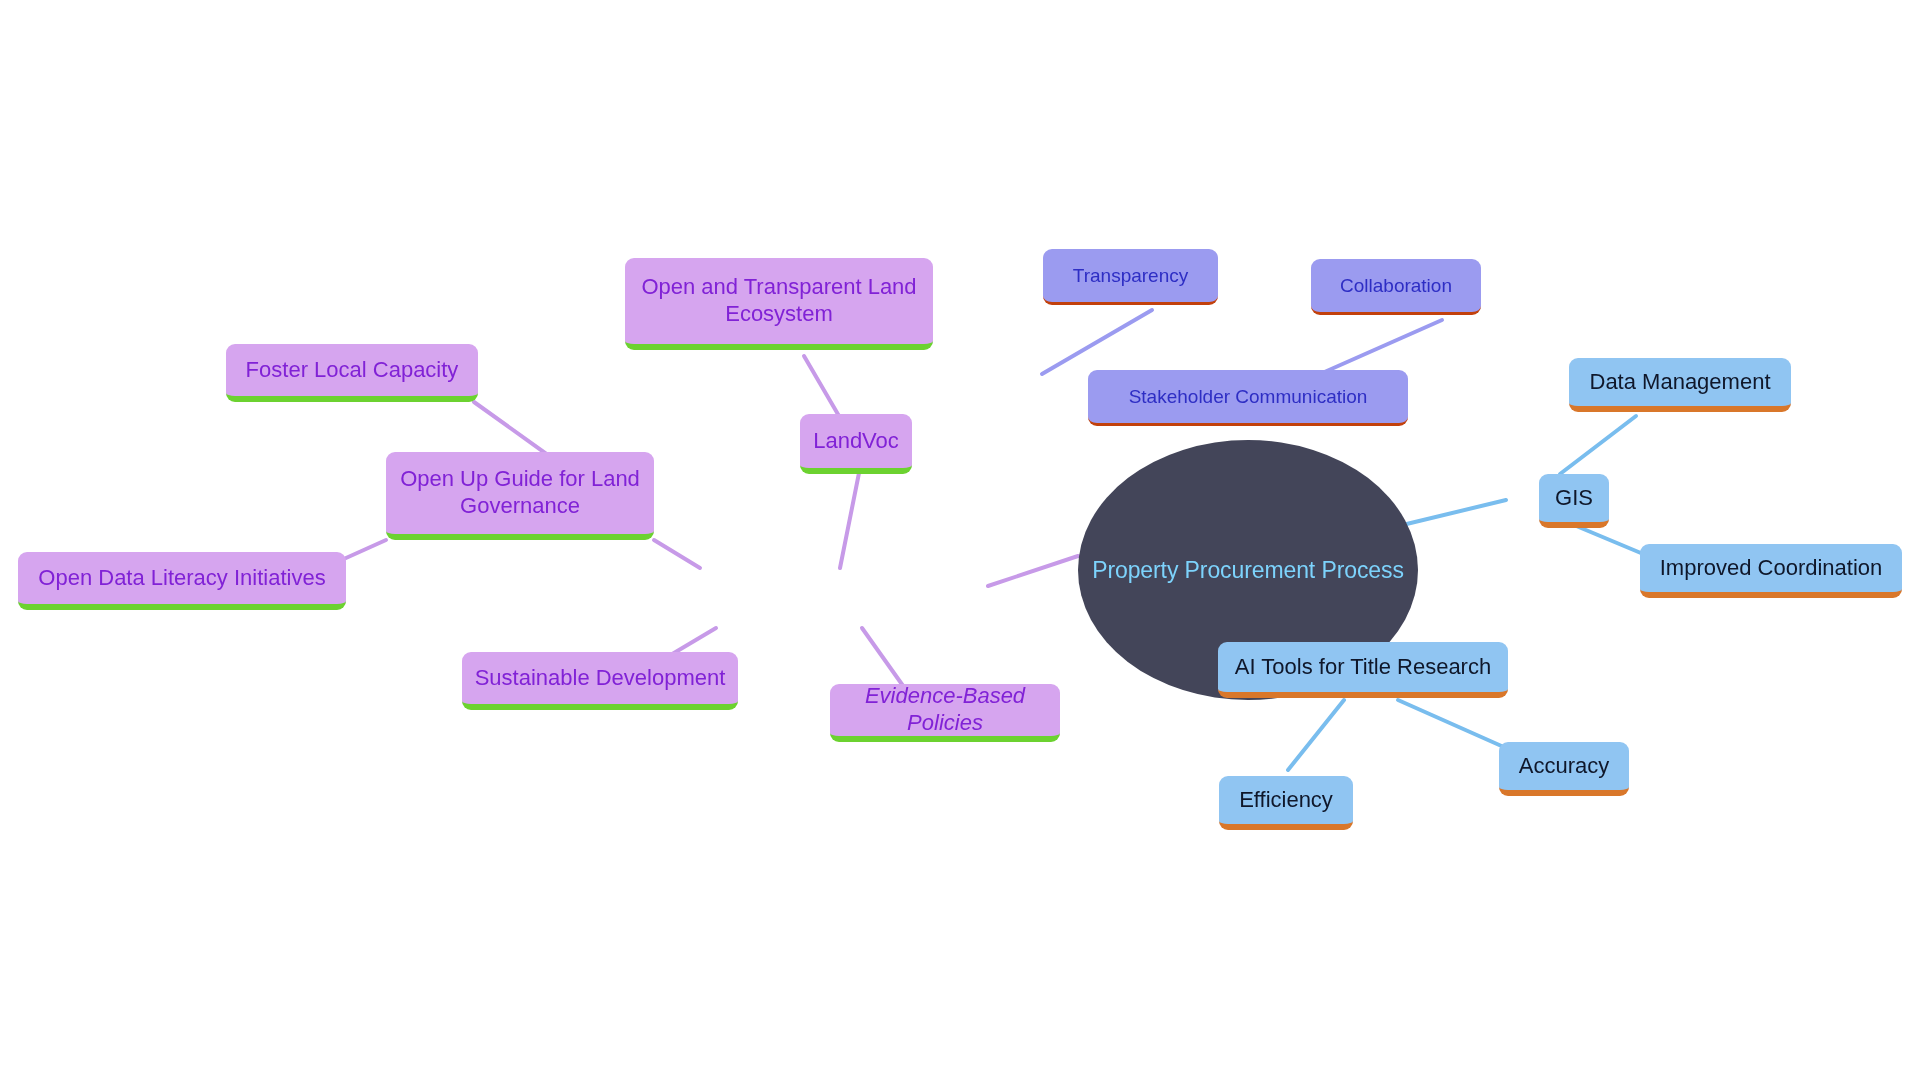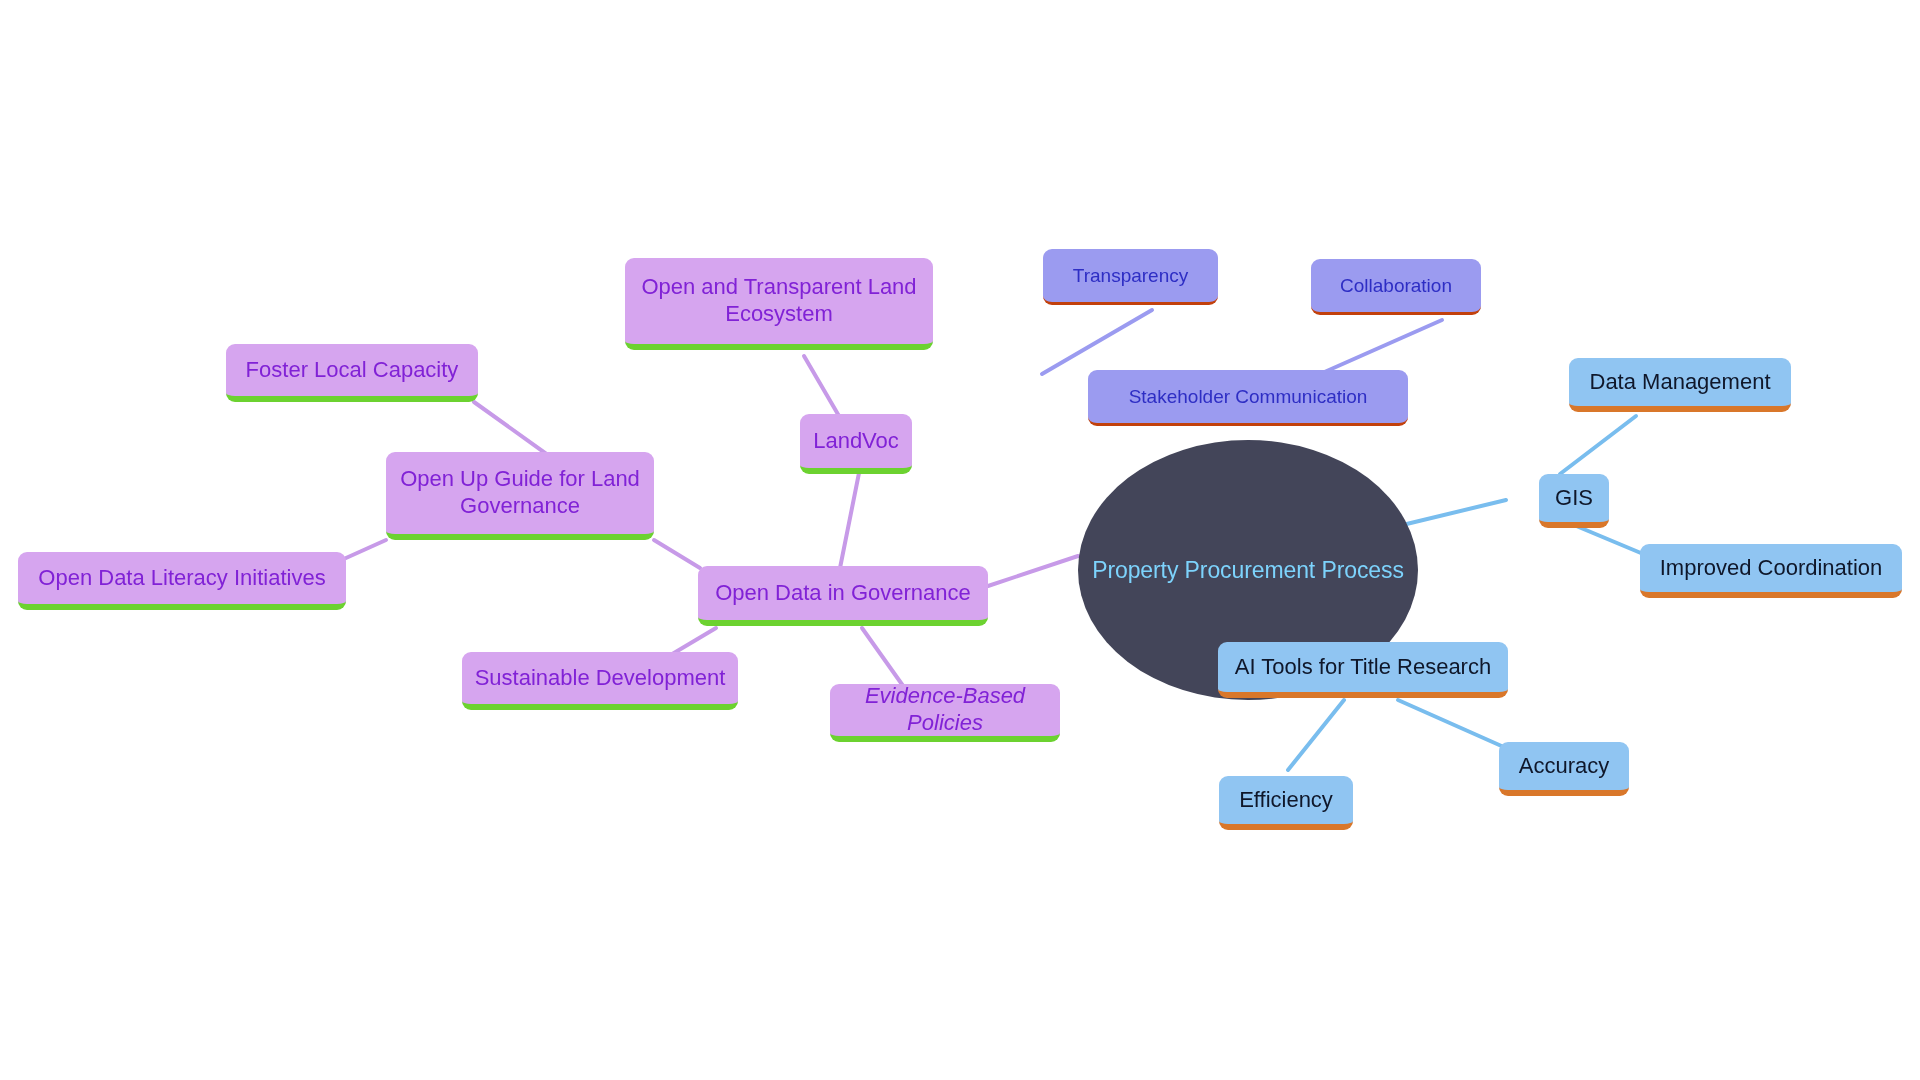--- a/index.html
+++ b/index.html
@@ -149,23 +149,20 @@
   </div>
 
   <div class="node fam-blue" style="left:1219px; top:776px; width:134px; height:54px;text-align:center;">
     <span class="label">Efficiency</span>
   </div>
 
   <div class="node fam-blue" style="left:1499px; top:742px; width:130px; height:54px;">
     <span class="label">Accuracy</span>
   </div>
 
-  <div class="node fam-violet" style="left:698px; top:566px; width:290px; height:60px;">
-    <span class="label">Open Data in Governance</span>
-  </div>
 
   <div class="node fam-violet" style="left:386px; top:452px; width:268px; height:88px;">
     <span class="label">Open Up Guide for Land Governance</span>
   </div>
 
   <div class="node fam-violet" style="left:800px; top:414px; width:112px; height:60px;">
     <span class="label">LandVoc</span>
   </div>
 
   <div class="node fam-violet" style="left:625px; top:258px; width:308px; height:92px;">

